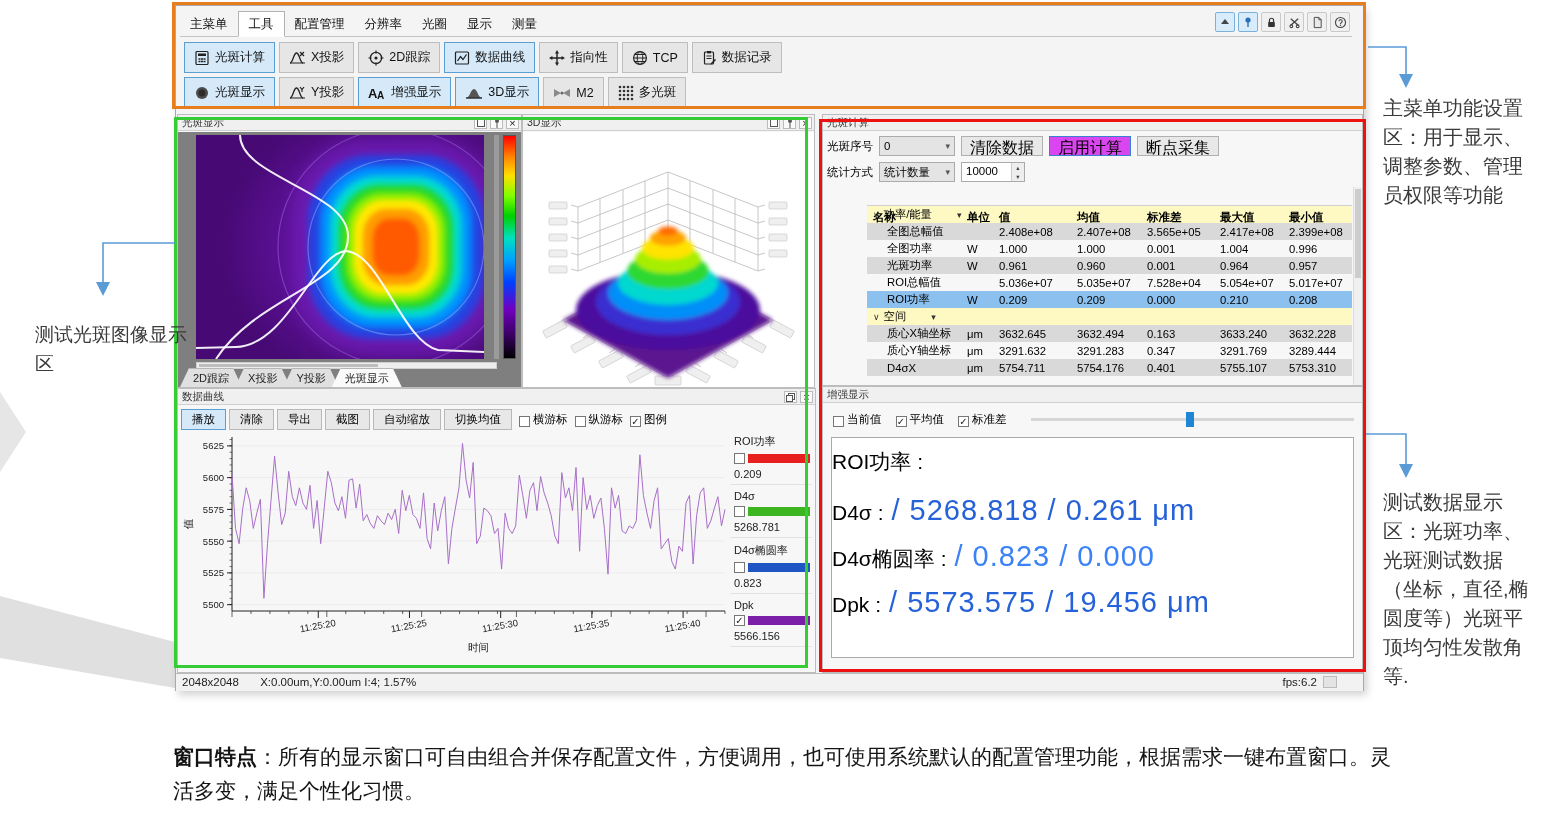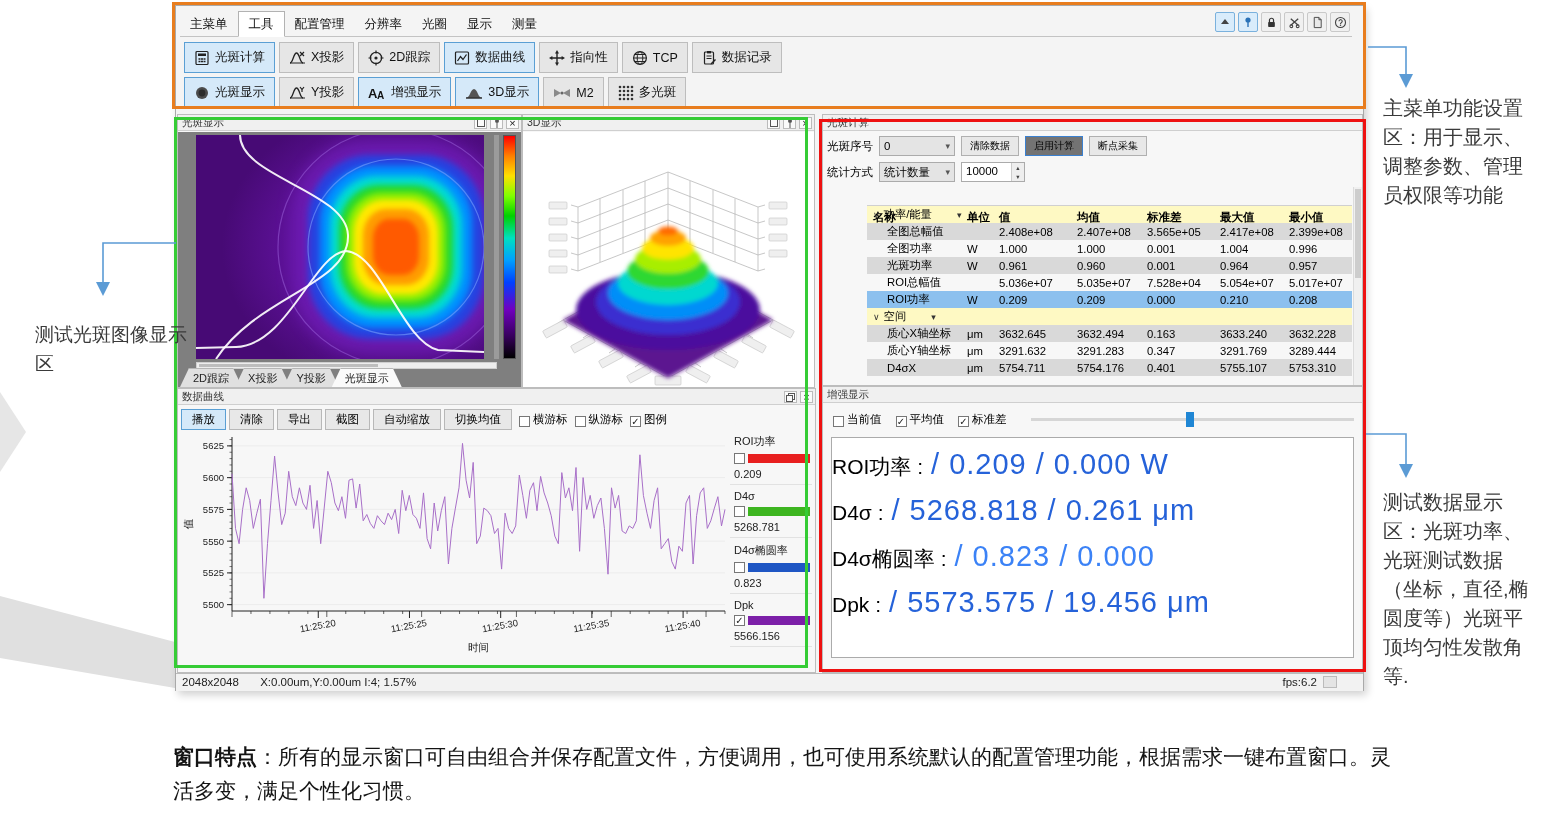--- a/index.html
+++ b/index.html
@@ -59,22 +59,22 @@
   .lg-bar{height:9px;flex:1;}
   #panel-calc{left:646px;top:108px;width:541px;height:272px;}
   .ctl-row{position:absolute;left:4px;display:flex;align-items:center;gap:6px;font-size:11.5px;}
   .sel{display:flex;align-items:center;justify-content:space-between;width:76px;height:20px;
        padding:0 4px;background:#e4e4e4;border:1px solid #ababab;font-size:11.5px;cursor:pointer;}
   .sel .arr{color:#555;font-size:9px;}
   .spin{display:flex;width:64px;height:20px;border:1px solid #ababab;background:#fff;font-size:11.5px;}
   .spin .val{flex:1;padding:2px 4px;}
   .spin .arrows{width:13px;display:flex;flex-direction:column;border-left:1px solid #ccc;}
   .spin .arrows span{flex:1;font-size:6.5px;line-height:9px;text-align:center;color:#444;background:#eee;cursor:pointer;}
-  .c-btn{height:20px;padding:1px 8px;font-size:10px;background:#e8e8e8;border:1px solid #b0b0b0;cursor:pointer;}
-  .c-btn.primary{background:#737373;border:1px solid #3a80d0;}
+  .c-btn{height:20px;padding:1px 8px;font-size:16px;background:#e8e8e8;border:1px solid #b0b0b0;cursor:pointer;}
+  .c-btn.primary{background:#d946ef;border:1px solid #3a80d0;}
   #calc-table{position:absolute;left:0;top:72px;right:10px;bottom:0;overflow:hidden;font-size:11.3px;padding-left:44px;}
   .trow{display:grid;grid-template-columns:100px 32px 78px 70px 73px 69px 68px 1fr;height:17px;
         align-items:center;}
   .trow.header{font-weight:bold;height:19px;border-bottom:1px solid #d0d0d0;font-size:11.5px;}
   .trow.shaded{background:#d9d9d9;}
   .trow.selected{background:#8cc0ee;}
   .trow .c0{padding-left:20px;white-space:nowrap;overflow:hidden;}
   .trow.header .c0,.trow.group .c0{padding-left:6px;}
   .trow.group{background:#fef9c3;}
   .gtri{color:#333;font-size:9px;margin-right:4px;}
@@ -755,21 +755,20 @@
             </span>
           </span>
         <span id="enh-slider">
           <span class="track"></span>
             <span class="handle"></span>
         </span>
       </div>
       <div id="enh-box">
           <div class="enh-line">
             <span class="enh-label">ROI功率 :</span>
-            <span class="enh-value" style="color: rgb(37, 98, 217);">/ 0.209 / 0.000 W</span>
           </div>
           <div class="enh-line">
             <span class="enh-label">D4σ :</span>
             <span class="enh-value" style="color: rgb(37, 98, 217);">/ 5268.818 / 0.261 μm</span>
           </div>
           <div class="enh-line">
             <span class="enh-label">D4σ椭圆率 :</span>
             <span class="enh-value" style="color: #3b82f6;">/ 0.823 / 0.000</span>
           </div>
           <div class="enh-line">

